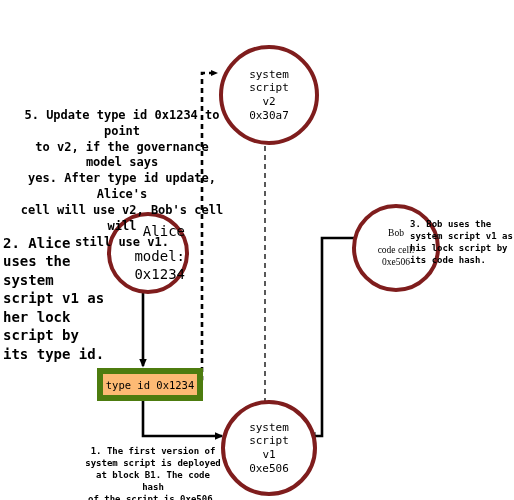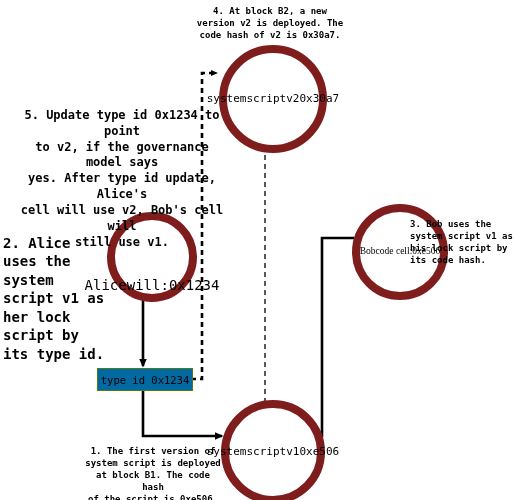--- a/index.html
+++ b/index.html
@@ -17,39 +17,40 @@
   }
   svg.edges {
     position: absolute;
     left: 0;
     top: 0;
     width: 514px;
     height: 500px;
   }
   .node-circle {
     position: absolute;
-    border: 8px solid #7f1d1d;
+    border: 4px solid #7f1d1d;
     border-radius: 50%;
     background: #ffffff;
     display: flex;
+    flex-direction: column;
     align-items: center;
     justify-content: center;
     text-align: center;
     color: #000000;
     line-height: 1.25;
     z-index: 3;
   }
   .node-circle .ln {
     display: block;
     white-space: pre;
   }
   .node-box {
     position: absolute;
-    border: 1px solid #4d7c0f;
-    background: #0369a1;
+    border: 6px solid #4d7c0f;
+    background: #fdba74;
     display: flex;
     align-items: center;
     justify-content: center;
     color: #000000;
     white-space: pre;
     z-index: 3;
   }
   .annotation {
     position: absolute;
     color: #000000;
@@ -104,43 +105,40 @@
   <div class="node-circle" style="left:219px; top:45px; width:92px; height:92px; font-size:11px;">
     <span class="ln">system</span>
     <span class="ln">script</span>
     <span class="ln">v2</span>
     <span class="ln">0x30a7</span>
   </div>
 
   <div class="node-circle" style="left:107px; top:212px; width:74px; height:74px; font-size:14px;align-items:flex-end;">
     <span class="ln">Alice</span>
     <span class="gap"></span>
-    <span class="ln">will:</span>
+    <span class="ln">model:</span>
     <span class="ln">0x1234</span>
   </div>
 
   <div class="node-circle" style="left:352px; top:204px; width:80px; height:80px; font-size:9.5px;font-family:Liberation Serif, serif;">
     <span class="ln">Bob</span>
     <span class="gap"></span>
     <span class="ln">code cell:</span>
     <span class="ln">0xe506</span>
   </div>
 
   <div class="node-box" style="left:97px; top:368px; width:94px; height:21px; font-size:10.5px;">type id 0x1234</div>
 
   <div class="node-circle" style="left:221px; top:400px; width:88px; height:88px; font-size:11px;">
     <span class="ln">system</span>
     <span class="ln">script</span>
     <span class="ln">v1</span>
     <span class="ln">0xe506</span>
   </div>
 
-  <div class="annotation ann-center" style="left:178px; top:6px; width:184px; font-size:9px;">4. At block B2, a new
-version v2 is deployed. The
-code hash of v2 is 0x30a7.</div>
 
   <div class="annotation ann-center" style="left:19px; top:108px; width:206px; font-size:12px;">5. Update type id 0x1234 to point
 to v2, if the governance model says
 yes. After type id update, Alice's
 cell will use v2, Bob's cell will
 still use v1.</div>
 
   <div class="annotation ann-left" style="left:3px; top:234px; width:104px; font-size:14px;">2. Alice uses the
 system script v1 as
 her lock script by

